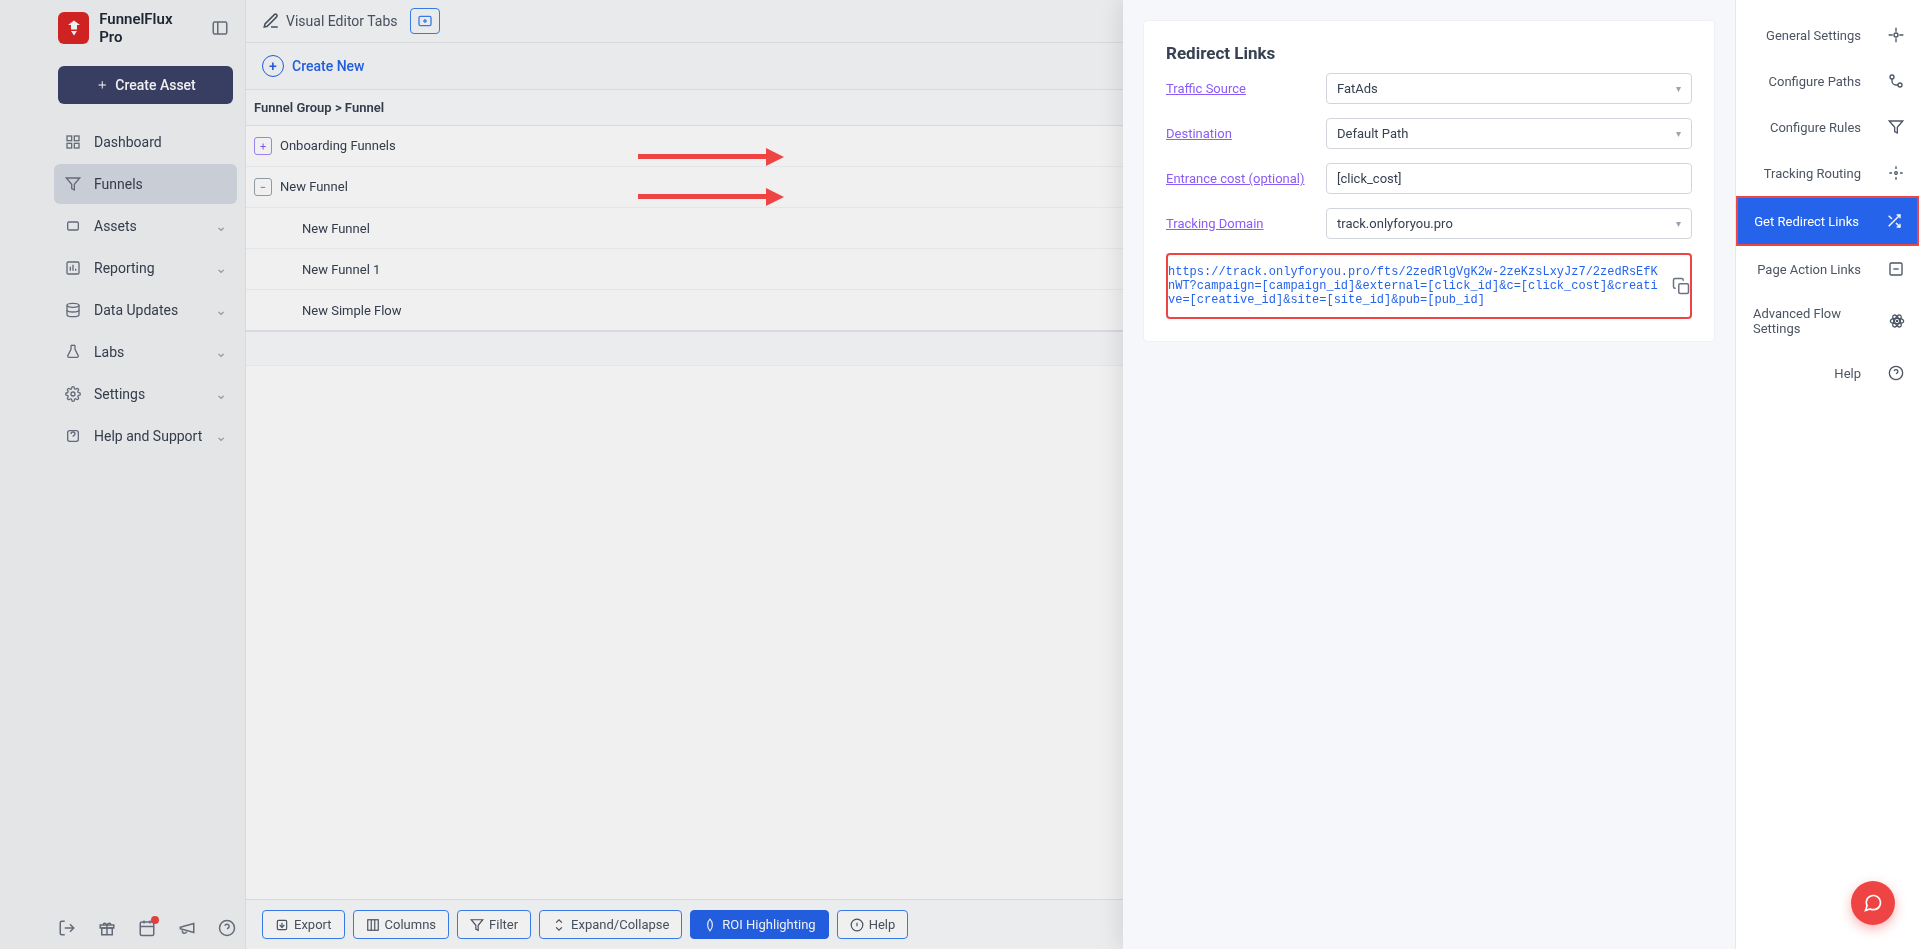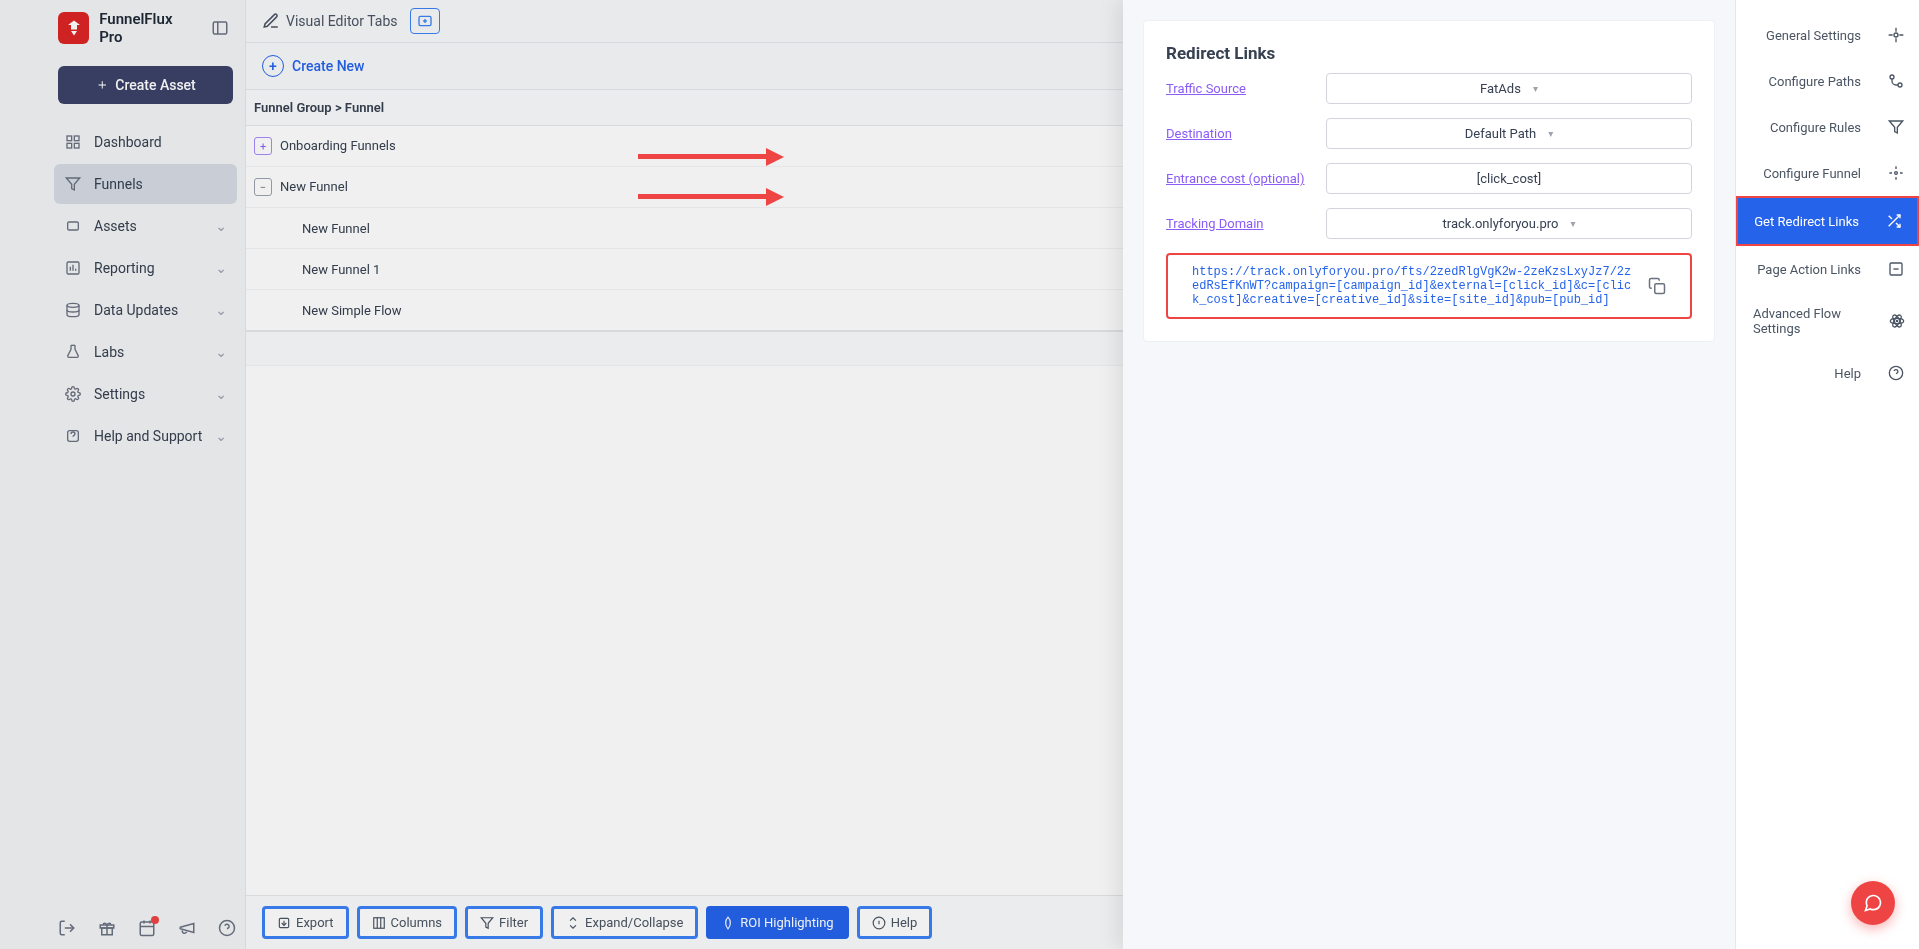--- a/index.html
+++ b/index.html
@@ -43,44 +43,44 @@
 .act-ico { width: 22px; height: 22px; display: flex; align-items: center; justify-content: center; color: #9ca3af; cursor: pointer; border-radius: 3px; }
 .act-ico.stat { border: 1px solid #c4b5fd; color: #8b5cf6; }
 .exp-ico { width: 18px; height: 18px; border: 1px solid #d1d5db; border-radius: 3px; display: inline-flex; align-items: center; justify-content: center; font-size: 11px; margin-right: 8px; cursor: pointer; }
 .exp-ico.plus { border-color: #a78bfa; color: #8b5cf6; }
 .exp-ico.minus { border-color: #9ca3af; color: #6b7280; }
 .indent2 { padding-left: 56px; }
 
 .footer-row td { background: #fafbfc; font-weight: 600; border-top: 2px solid #e5e7eb; }
 
 .bottom-toolbar { padding: 10px 16px; display: flex; gap: 8px; border-top: 1px solid #e5e7eb; background: #fafbfc; }
-.tb-btn { padding: 6px 12px; border: 3px solid #3b82f6; border-radius: 4px; background: #fff; color: #4b5563; cursor: pointer; font-size: 13px; display: flex; align-items: center; gap: 5px; }
+.tb-btn { padding: 6px 12px; border: 1px solid #3b82f6; border-radius: 4px; background: #fff; color: #4b5563; cursor: pointer; font-size: 13px; display: flex; align-items: center; gap: 5px; }
 .tb-btn.primary { background: #2563eb; color: #fff; border-color: #2563eb; }
 
 
 .dim { position: absolute; inset: 0; background: rgba(0,0,0,0.06); pointer-events: none; }
 
 
 .panel { position: absolute; right: 0; top: 0; width: 796px; height: 100%; background: #f5f7fa; box-shadow: -4px 0 20px rgba(0,0,0,0.1); display: flex; flex-direction: column; }
 .panel-hdr { padding: 14px 24px; display: flex; align-items: center; gap: 16px; border-bottom: 1px solid #e5e7eb; background: #fff; }
 .panel-title { font-size: 20px; font-weight: 600; color: #374151; }
 .flow-id { margin-left: auto; display: flex; align-items: center; gap: 8px; color: #9ca3af; font-size: 12px; }
 .flow-id-txt { display: flex; flex-direction: column; }
 .save-btn { padding: 7px 18px; background: #2563eb; color: #fff; border-radius: 4px; cursor: pointer; font-weight: 600; font-size: 13px; }
 .discard-btn { padding: 7px 14px; background: #e5e7eb; color: #4b5563; border-radius: 4px; cursor: pointer; font-weight: 600; font-size: 13px; }
 
 .panel-body { flex: 1; display: flex; overflow: hidden; }
 .panel-content { flex: 1; padding: 20px; overflow: auto; }
 .card { background: #fff; border-radius: 4px; padding: 22px; border: 1px solid #eef0f3; }
 .card-title { font-size: 17px; font-weight: 700; color: #374151; margin-bottom: 10px; }
 .frow { display: flex; align-items: center; gap: 16px; margin-bottom: 14px; }
 .flabel { width: 144px; color: #8b5cf6; font-size: 13px; flex-shrink: 0; white-space: nowrap; text-decoration: underline; }
-.finput { flex: 1; padding: 7px 22px; border: 1px solid #d1d5db; border-radius: 4px; color: #374151; font-size: 13px; background: #fff; display: flex; align-items: center; justify-content: center; gap: 12px; }
+.finput { flex: 1; padding: 7px 10px; border: 1px solid #d1d5db; border-radius: 4px; color: #374151; font-size: 13px; background: #fff; display: flex; align-items: center; justify-content: space-between; gap: 12px; }
 .finput .chev { color: #9ca3af; font-size: 10px; }
-.url-box { border: 2px solid #ef4444; border-radius: 4px; padding: 10px 24px; font-family: "Courier New", monospace; font-size: 12px; color: #2563eb; word-break: break-all; display: flex; align-items: center; gap: 10px; }
+.url-box { border: 2px solid #ef4444; border-radius: 4px; padding: 10px 0; font-family: "Courier New", monospace; font-size: 12px; color: #2563eb; word-break: break-all; display: flex; align-items: center; gap: 10px; }
 .url-txt { flex: 1; }
 .copy-ico { color: #6b7280; cursor: pointer; flex-shrink: 0; }
 
 .panel-side { width: 184px; border-left: 1px solid #e5e7eb; background: #fff; padding: 12px 0; }
 .side-item { padding: 14px 14px; display: flex; align-items: center; justify-content: flex-end; gap: 26px; font-size: 13px; color: #4b5563; cursor: pointer; border-left: 3px solid transparent; }
 .side-item.active { background: #2563eb; color: #fff; border: 2px solid #ef4444; }
 .side-ico { width: 18px; height: 18px; display: flex; align-items: center; justify-content: center; }
 
 
 .arrow { position: absolute; pointer-events: none; }
@@ -608,21 +608,21 @@
         </div>
       <div class="side-item">
           <span>Configure Rules</span>
           <span class="side-ico">
             <svg width="16" height="16" viewBox="0 0 24 24" fill="none" stroke="currentColor" stroke-width="2">
               <polygon points="22 3 2 3 10 12.46 10 19 14 21 14 12.46 22 3"></polygon>
             </svg>
           </span>
         </div>
       <div class="side-item">
-          <span>Configure Funnel</span>
+          <span>Tracking Routing</span>
           <span class="side-ico">
             <svg width="16" height="16" viewBox="0 0 24 24" fill="none" stroke="currentColor" stroke-width="2">
               <circle cx="12" cy="12" r="2"></circle>
               <path d="M12 2v4m0 12v4m10-10h-4M6 12H2"></path>
             </svg>
           </span>
         </div>
       <div class="side-item active">
           <span>Get Redirect Links</span>
           <span class="side-ico">

